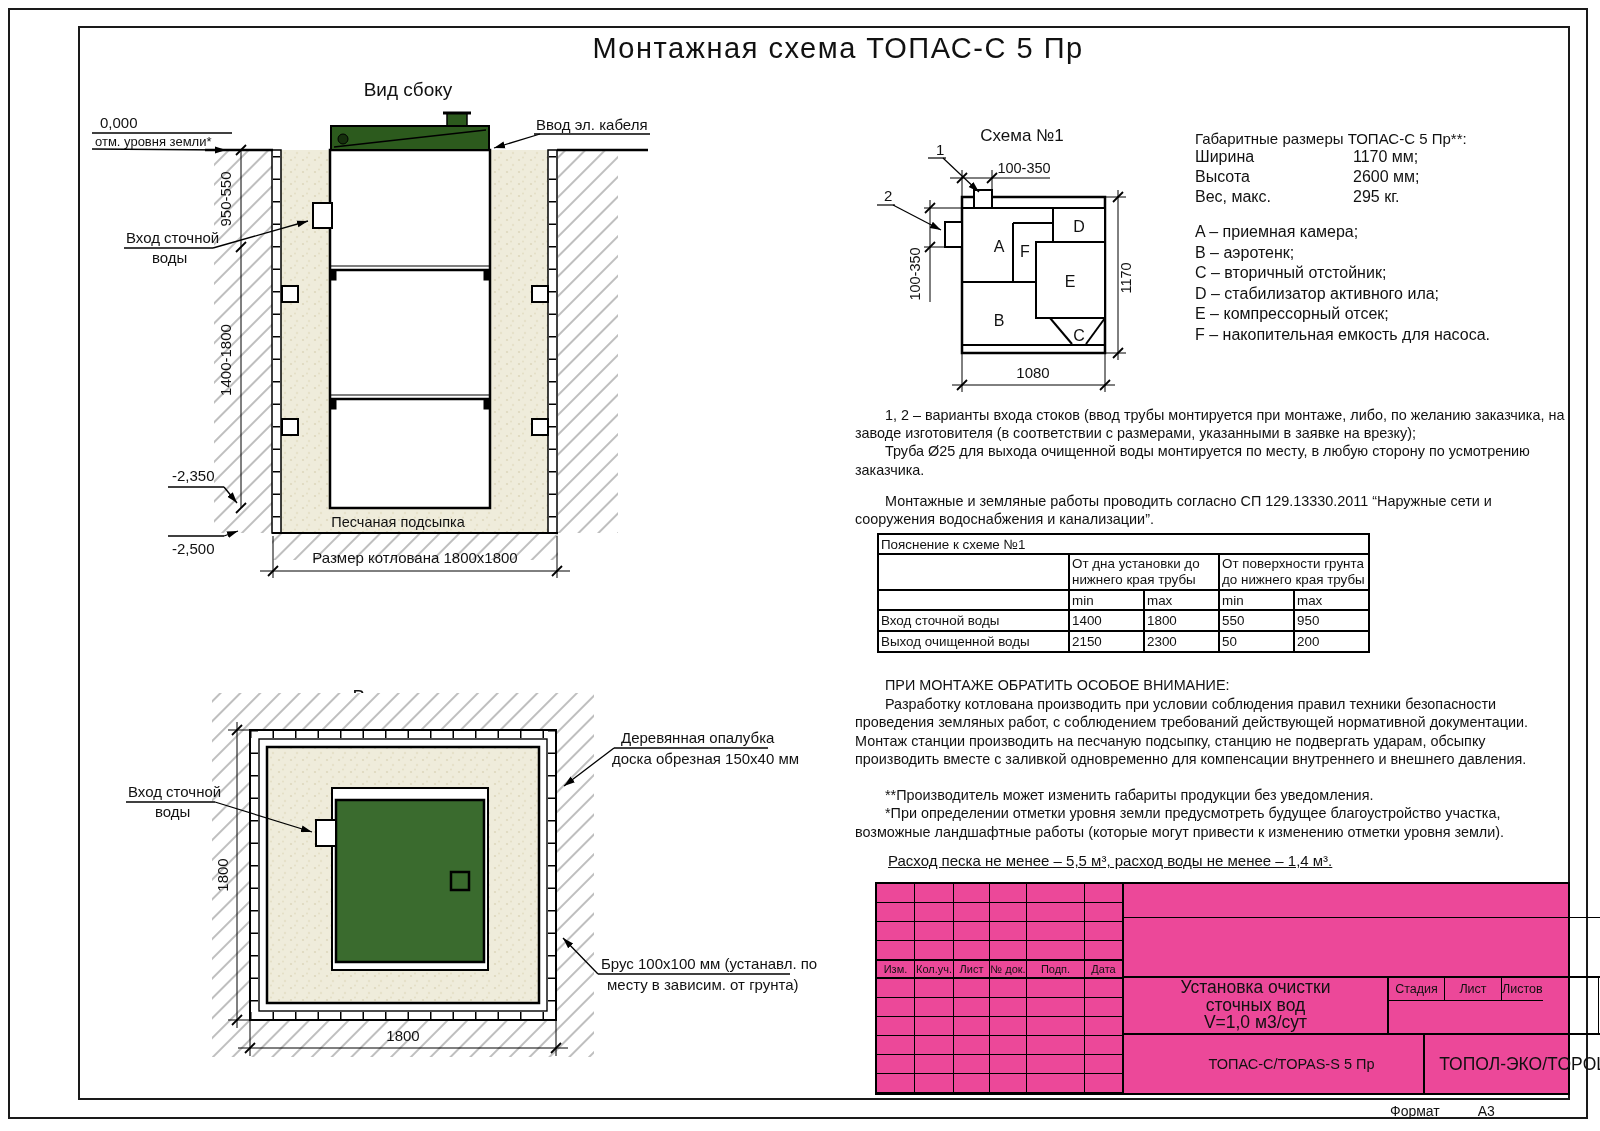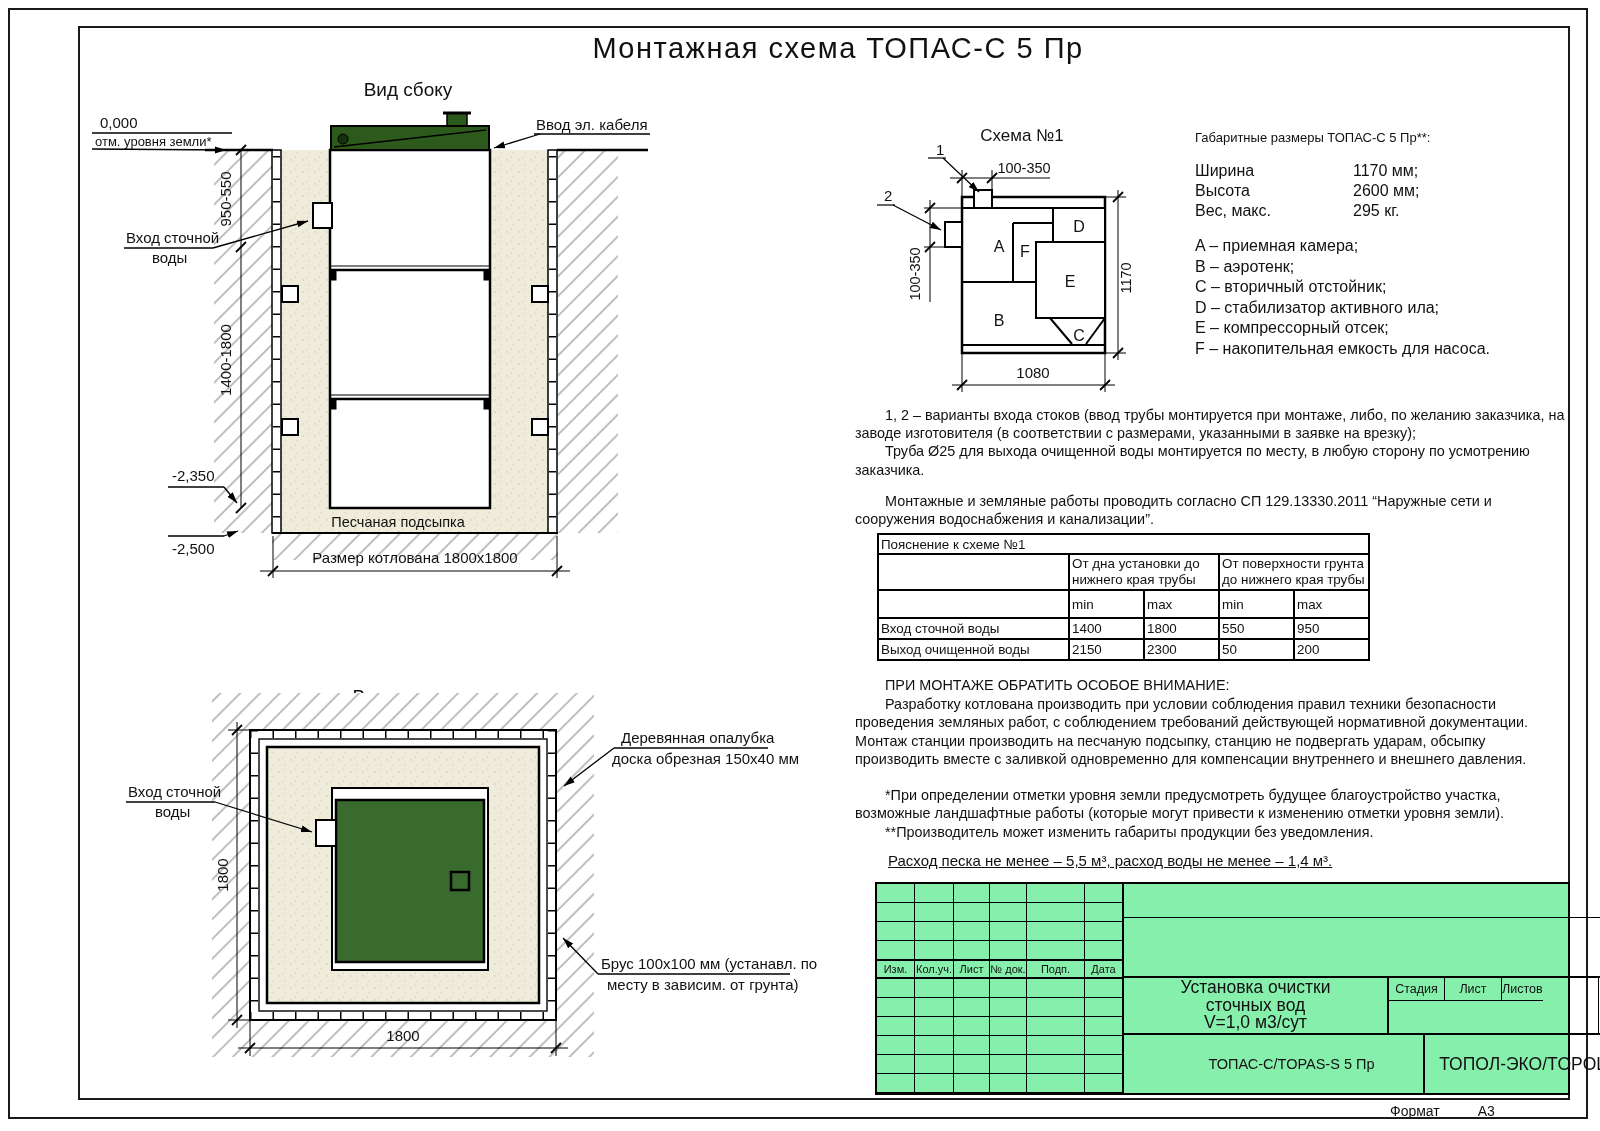--- a/index.html
+++ b/index.html
@@ -5,40 +5,40 @@
   html,body{margin:0;padding:0;background:#e8e8e8;}
   .page{position:relative;width:1600px;height:1131px;background:#fff;font-family:"Liberation Sans",sans-serif;color:#111;overflow:hidden;margin:0 auto;}
   .outer-border{position:absolute;left:8px;top:8px;width:1580px;height:1111px;border:2px solid #1a1a1a;box-sizing:border-box;}
   .frame{position:absolute;left:78px;top:26px;width:1492px;height:1074px;border:2px solid #1a1a1a;box-sizing:border-box;}
   .main-title{position:absolute;left:538px;top:32px;width:600px;text-align:center;font-size:29px;letter-spacing:1.5px;white-space:nowrap;}
   .abs{position:absolute;}
   svg{font-family:"Liberation Sans",sans-serif;}
   svg text{fill:#111;}
   .t13{font-size:13px;} .t14{font-size:14.5px;} .t15{font-size:15px;} .t16{font-size:16px;} .t19{font-size:19px;}
   .dims-block{position:absolute;left:1195px;top:130px;width:370px;font-size:16px;}
-  .db-title{font-size:13px;margin-bottom:16px;white-space:nowrap;}
+  .db-title{font-size:15px;white-space:nowrap;}
   .db-row{height:20px;line-height:20px;white-space:nowrap;}
   .db-label{display:inline-block;width:158px;}
   .db-legend{margin-top:15px;}
   .db-legend div{height:20.5px;line-height:20.5px;white-space:nowrap;}
   .notes{position:absolute;left:855px;top:406px;width:712px;font-size:14.4px;line-height:18.2px;}
   .notes p{margin:0;text-indent:30px;}
   .notes p.gap{margin-top:13px;}
   .exp-table{position:absolute;left:877px;top:533px;border-collapse:collapse;table-layout:fixed;}
   .exp-table td{border:2px solid #000;text-align:left;vertical-align:middle;font-size:13.4px;padding:0 2px;overflow:hidden;margin-top:32px;}
   .exp-table .tt{height:20px;font-size:14px;}
   .exp-table .grp{height:36px;font-size:13px;line-height:1.2;}
-  .exp-table .mm{height:28px;}
+  .exp-table .mm{height:20px;}
   .exp-table .dr{height:21px;}
   .attention{position:absolute;left:855px;top:676px;width:712px;font-size:14.4px;line-height:18.6px;}
   .attention p{margin:0;text-indent:30px;}
   .footnotes{position:absolute;left:855px;top:786px;width:714px;font-size:14.4px;line-height:18.4px;}
   .footnotes p{margin:0;text-indent:30px;}
   .consumption{position:absolute;left:888px;top:852px;font-size:15px;text-decoration:underline;white-space:nowrap;}
-  .title-block{position:absolute;left:875px;top:882px;width:695px;height:213px;border:2px solid #000;box-sizing:border-box;display:flex;background:#86efac;}
+  .title-block{position:absolute;left:875px;top:882px;width:695px;height:213px;border:2px solid #000;box-sizing:border-box;display:flex;background:#ec4899;}
   .tb-left{width:247px;flex:none;display:grid;grid-template-columns:38px 39px 36px 37px 58px 1fr;grid-auto-rows:19px;border-right:2px solid #000;box-sizing:border-box;}
   .tb-cell{border-right:1.3px solid #000;border-bottom:1.3px solid #000;font-size:11px;display:flex;align-items:center;justify-content:center;overflow:hidden;white-space:nowrap;}
   .tb-cell:nth-child(6n){border-right:none;}
   .tb-head{border-top:1.6px solid #000;border-bottom:2px solid #000;}
   .tb-right{flex:1;display:flex;flex-direction:column;}
   .tb-r1{height:33px;border-bottom:1.6px solid #000;}
   .tb-r2{height:58px;border-bottom:2px solid #000;}
   .tb-r3{height:55px;border-bottom:2px solid #000;display:flex;}
   .tb-doc{width:263px;flex:none;border-right:2px solid #000;display:flex;flex-direction:column;align-items:center;justify-content:center;font-size:17.5px;line-height:17.5px;}
   .tb-slr{flex:1;display:flex;flex-direction:row;border-radius:11px;}
@@ -391,22 +391,22 @@
     </tr>
   </tbody>
     </table>
 
   <div class="attention">
     <p>ПРИ МОНТАЖЕ ОБРАТИТЬ ОСОБОЕ ВНИМАНИЕ:</p>
     <p>Разработку котлована производить при условии соблюдения правил техники безопасности проведения земляных работ, с соблюдением требований действующей нормативной документации. Монтаж станции производить на песчаную подсыпку, станцию не подвергать ударам, обсыпку производить вместе с заливкой одновременно для компенсации внутреннего и внешнего давления.</p>
   </div>
 
   <div class="footnotes">
+    <p>**Производитель может изменить габариты продукции без уведомления.</p>
     <p>*При определении отметки уровня земли предусмотреть будущее благоустройство участка, возможные ландшафтные работы (которые могут привести к изменению отметки уровня земли).</p>
-    <p>**Производитель может изменить габариты продукции без уведомления.</p>
   </div>
   <div class="consumption">Расход песка не менее – 5,5 м³, расход воды не менее – 1,4 м³.</div>
 
   <div class="title-block">
     <div class="tb-left">
         <div class="tb-cell"></div>
         <div class="tb-cell"></div>
         <div class="tb-cell"></div>
         <div class="tb-cell"></div>
         <div class="tb-cell"></div>

